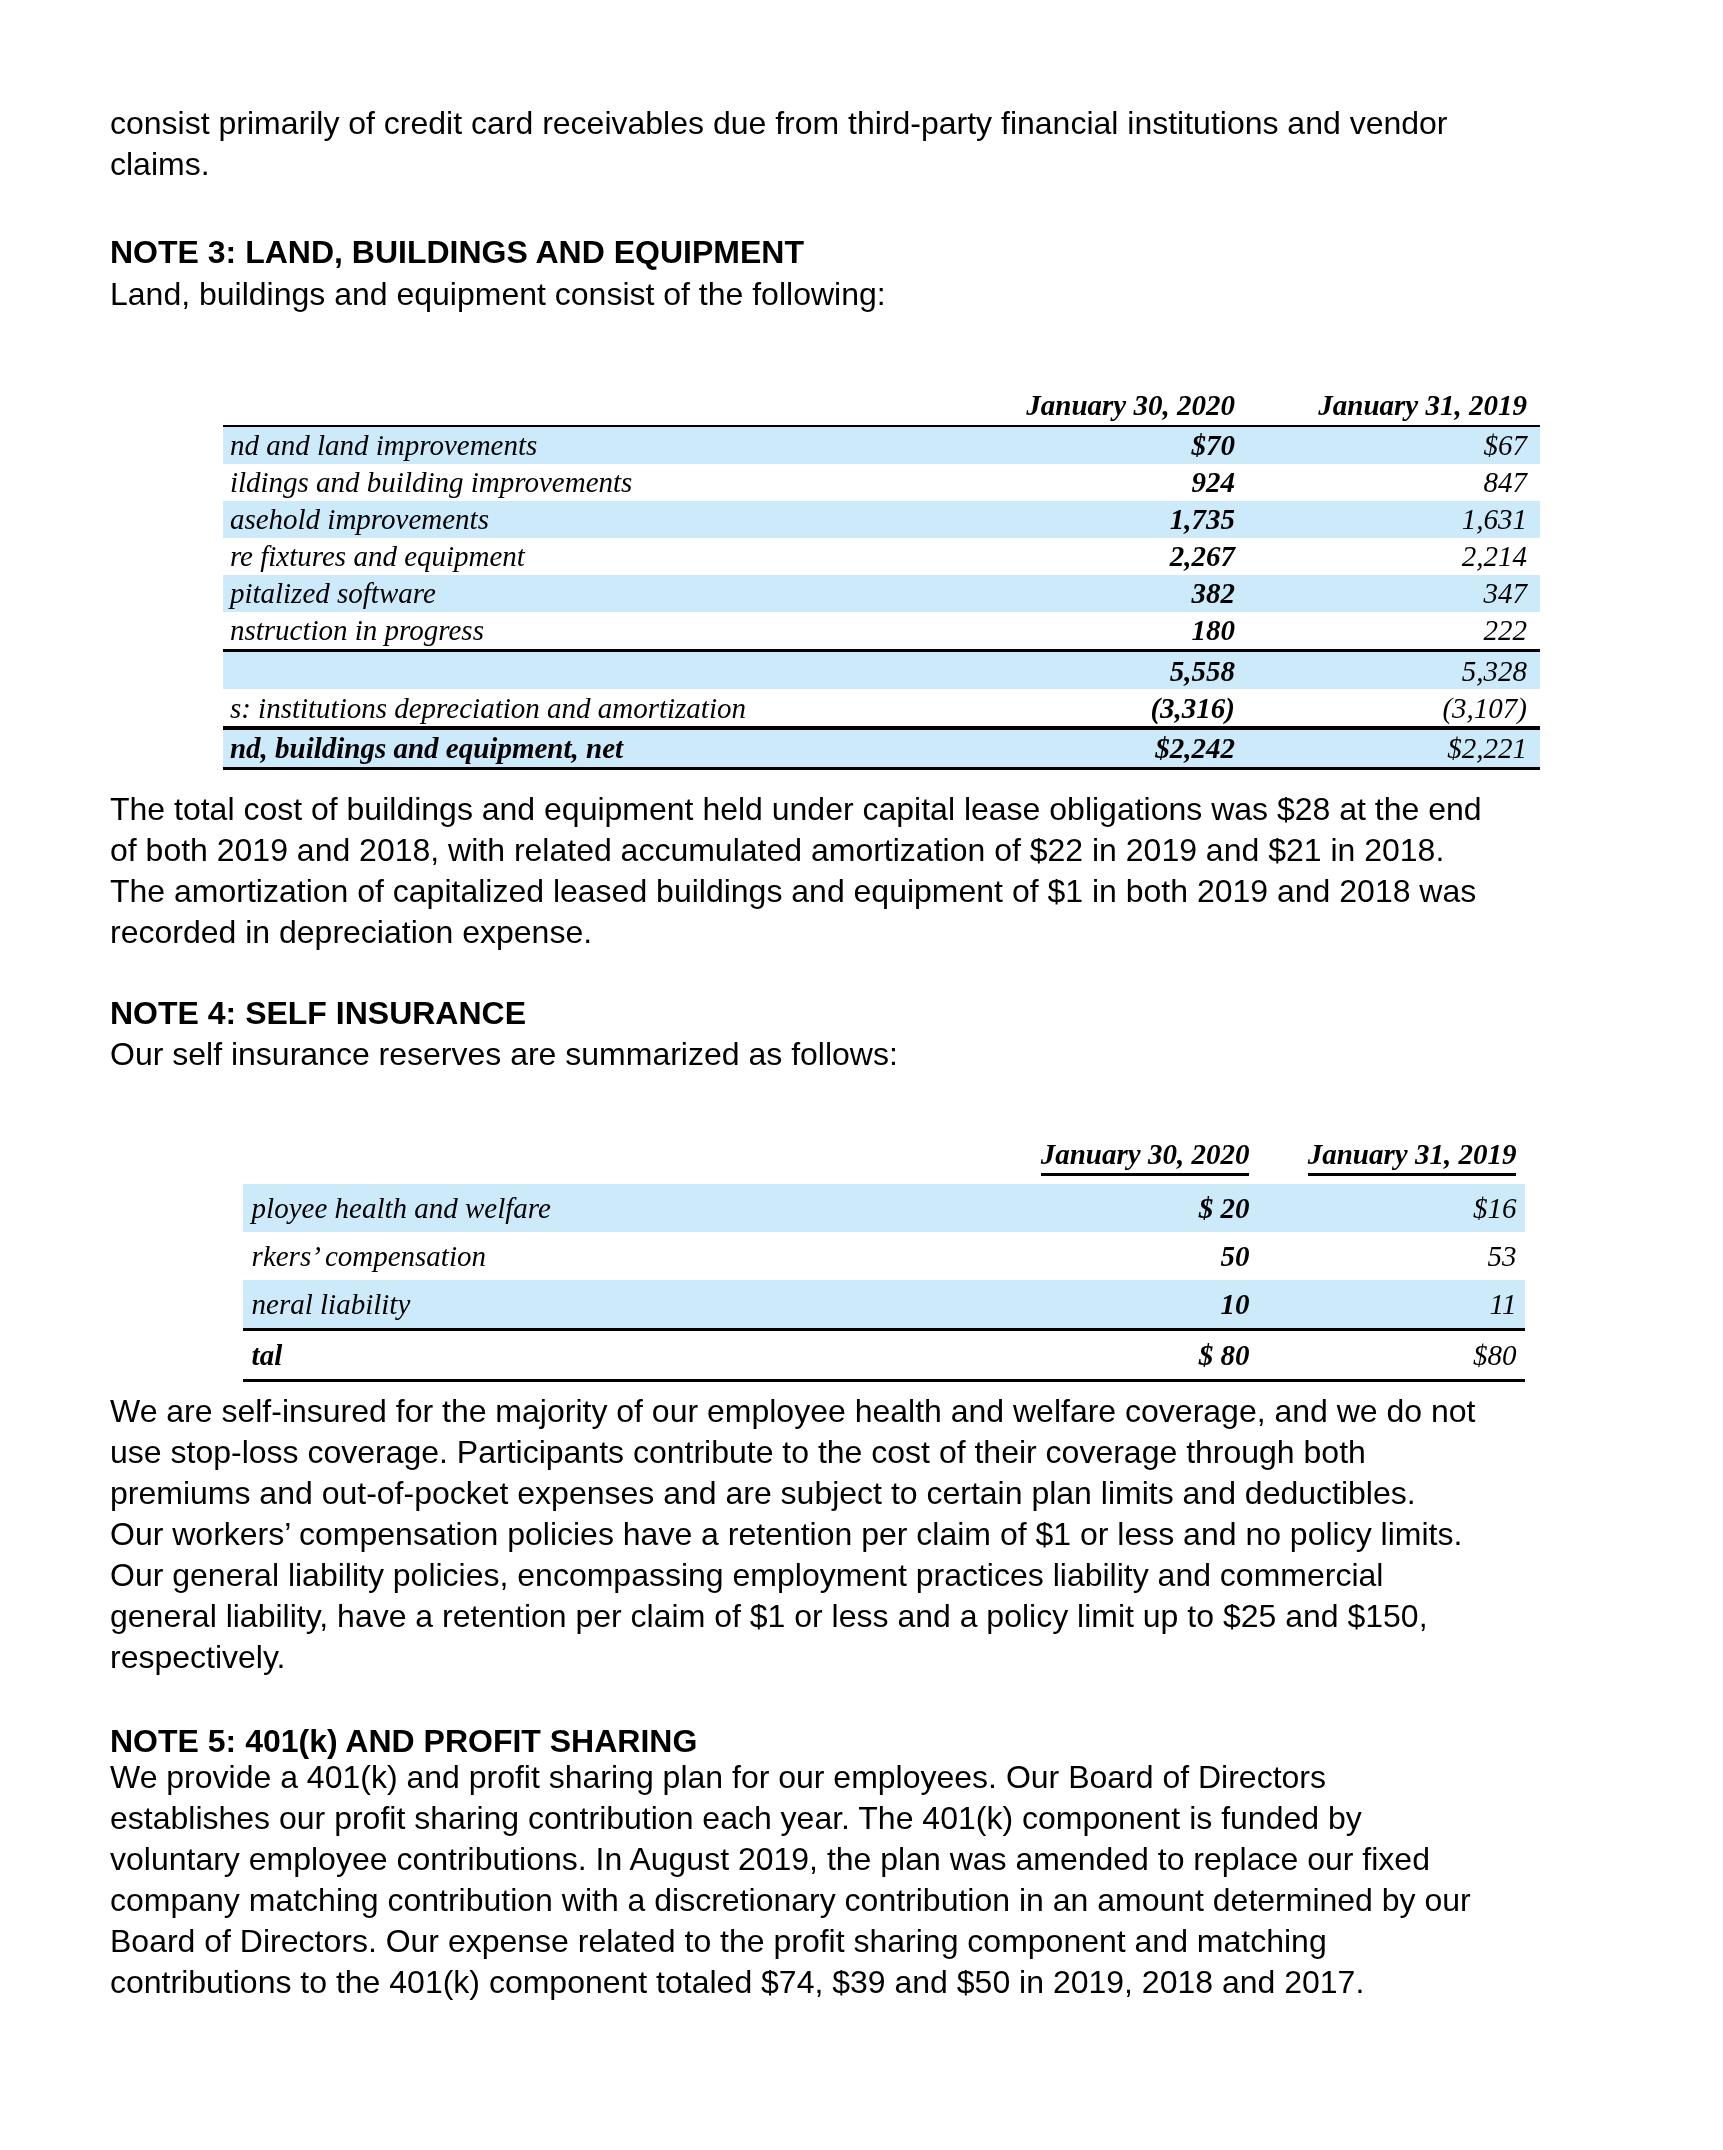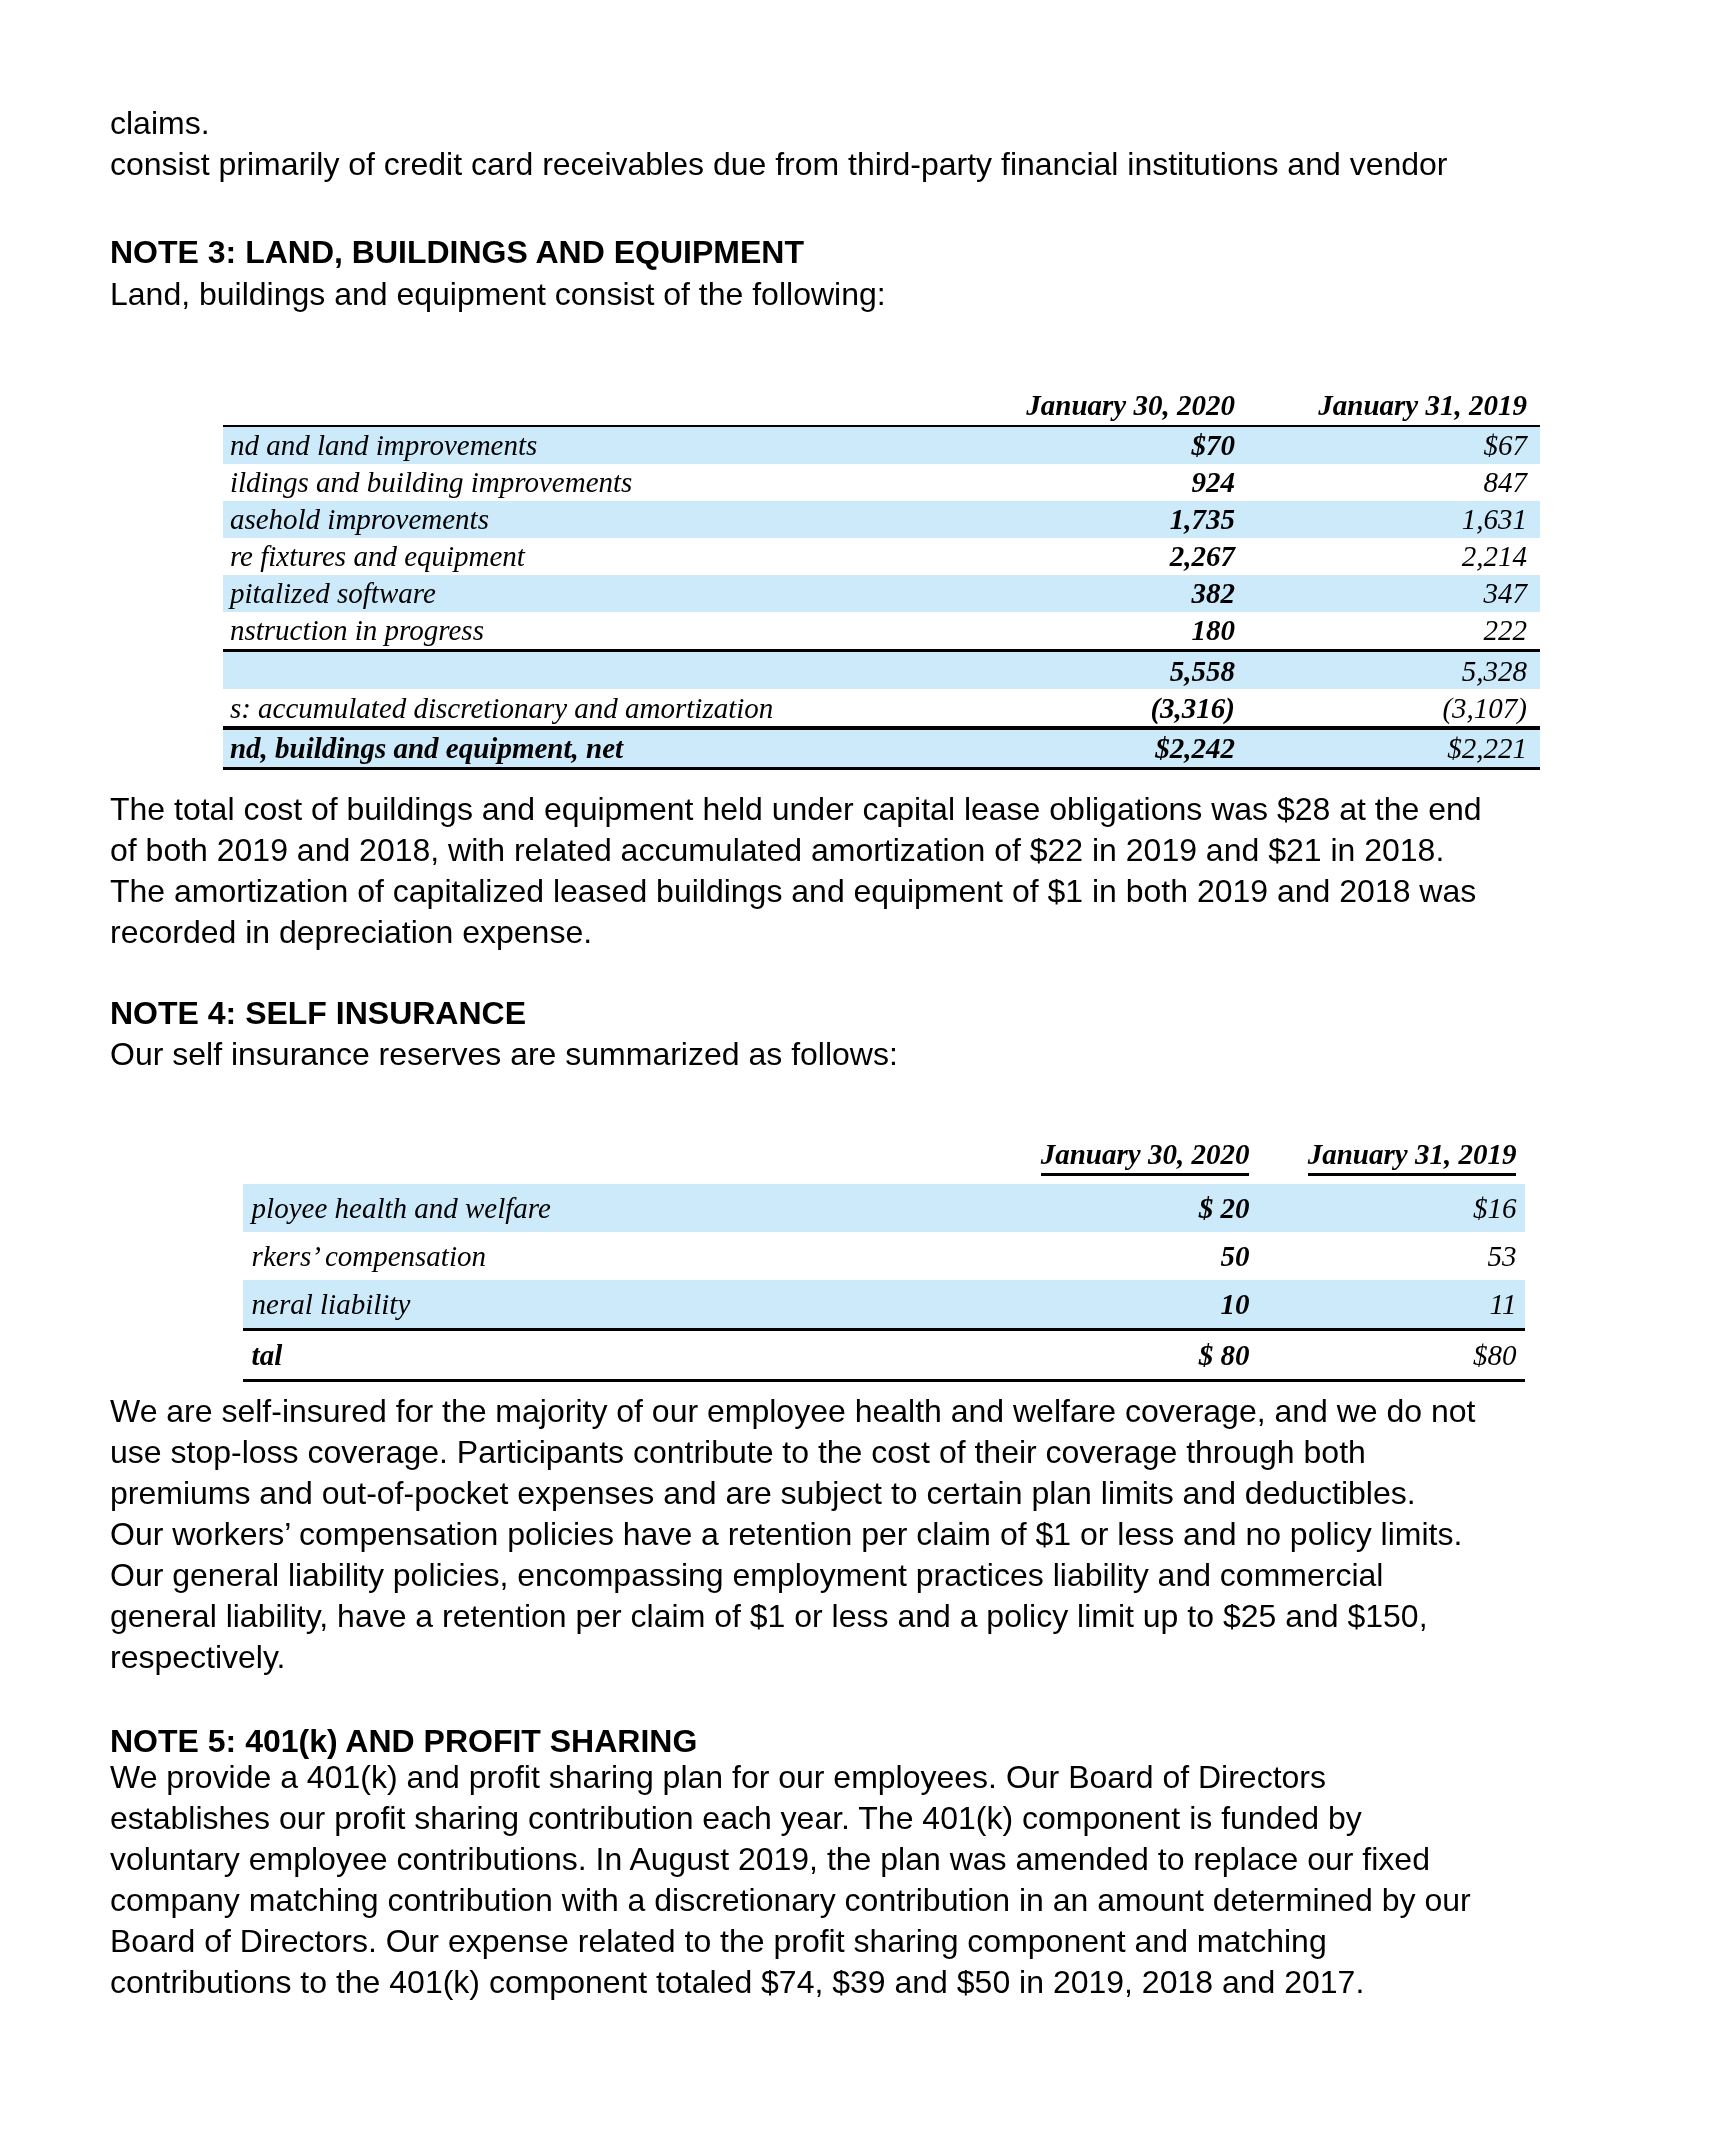--- a/index.html
+++ b/index.html
@@ -49,22 +49,22 @@
   .trow.total .lbl{font-weight:bold;}
   .rule{height:2.2px;background:#000;}
   .rule.thick{height:3.4px;}
 </style>
 </head>
 <body>
 
 <div class="page">
 
   <div class="block" style="top:103px">
+    <div class="line">consist primarily of credit card receivables due from third-party financial institutions and vendor</div>
     <div class="line">claims.</div>
-    <div class="line">consist primarily of credit card receivables due from third-party financial institutions and vendor</div>
   </div>
 
   <div class="block heading" style="top:232px">NOTE 3: LAND, BUILDINGS AND EQUIPMENT</div>
   <div class="block" style="top:274px">
     <div class="line">Land, buildings and equipment consist of the following:</div>
   </div>
 
   <div class="tbl t1">
     <div class="thead">
       <div class="lbl"></div>
@@ -103,21 +103,21 @@
         <div class="v20">180</div>
         <div class="v19">222</div>
       </div>
       <div class="rule thick"></div>
       <div class="trow blue">
         <div class="lbl"></div>
         <div class="v20">5,558</div>
         <div class="v19">5,328</div>
       </div>
       <div class="trow">
-        <div class="lbl">s: accumulated discretionary and amortization</div>
+        <div class="lbl">s: institutions depreciation and amortization</div>
         <div class="v20">(3,316)</div>
         <div class="v19">(3,107)</div>
       </div>
       <div class="rule thick"></div>
       <div class="trow blue total">
         <div class="lbl">nd, buildings and equipment, net</div>
         <div class="v20">$2,242</div>
         <div class="v19">$2,221</div>
       </div>
       <div class="rule thick"></div>

